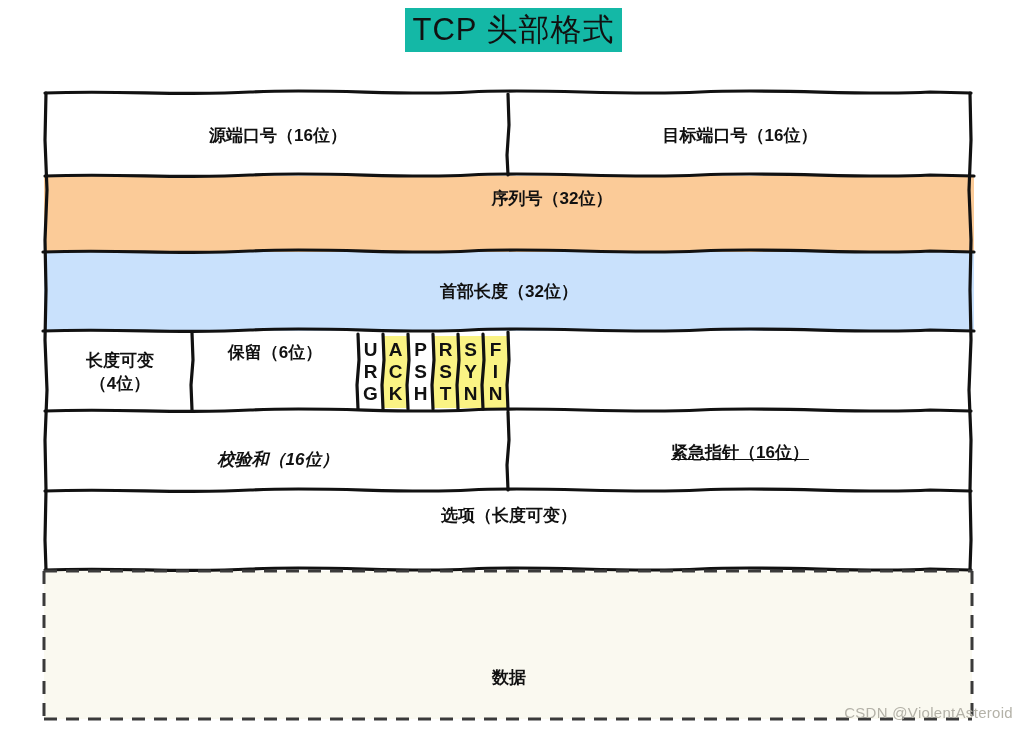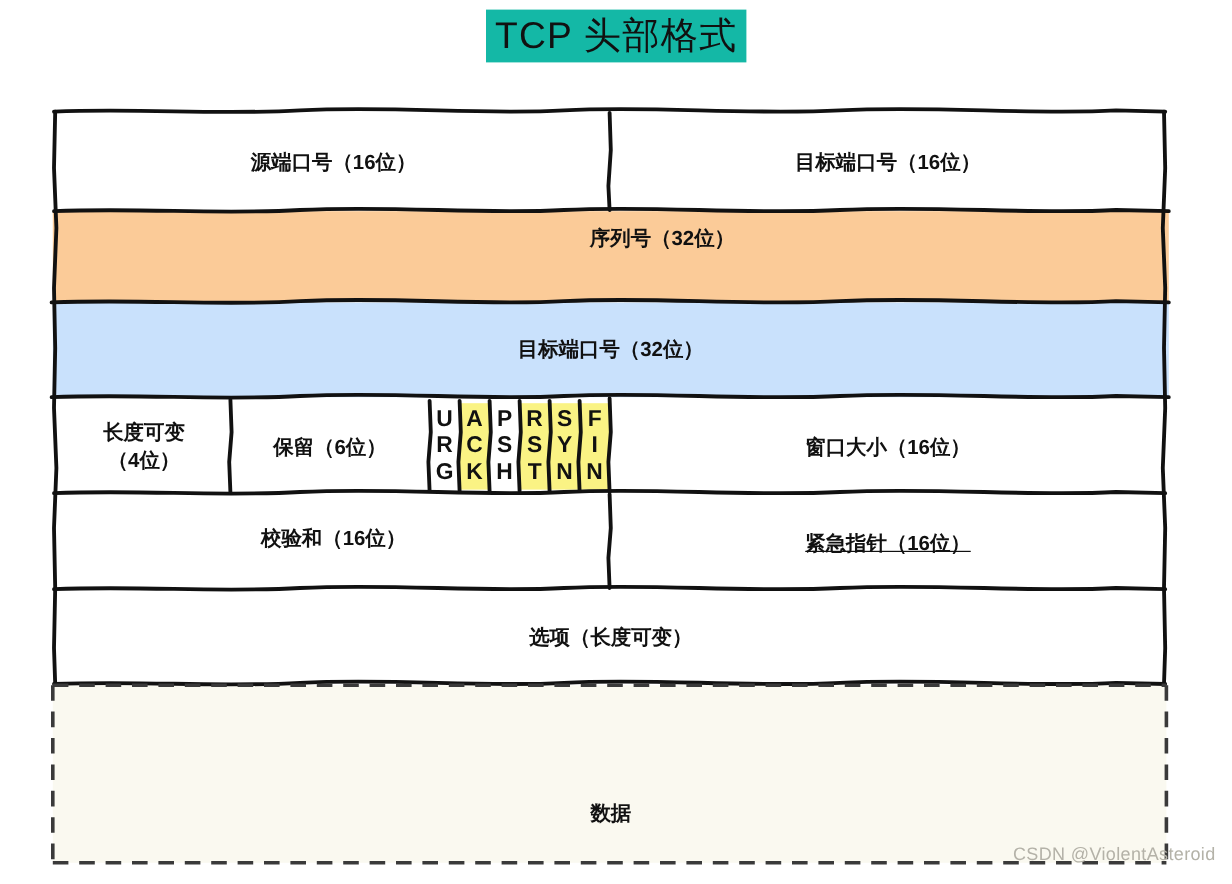--- a/index.html
+++ b/index.html
@@ -80,25 +80,25 @@
     align-items: center;
     justify-content: center;
     line-height: 23px;
     white-space: pre-line;
   }
   .lbl-src   { left: 48px;  top: 95px;  width: 460px; height: 80px; }
   .lbl-dst   { left: 510px; top: 95px;  width: 460px; height: 80px; }
   .lbl-seq   { left: 48px;  top: 160px; width: 922px; height: 76px; margin-left: 43px; }
   .lbl-ack   { left: 48px;  top: 252px; width: 922px; height: 79px; }
   .lbl-hlen  { left: 48px;  top: 334px; width: 144px; height: 76px; }
-  .lbl-rsv   { left: 194px; top: 334px; width: 162px; height: 76px; }
+  .lbl-rsv   { left: 194px; top: 314px; width: 162px; height: 76px; }
   .lbl-win   { left: 510px; top: 334px; width: 460px; height: 76px; }
-  .lbl-cks   { left: 48px;  top: 408px; width: 460px; height: 80px; }
+  .lbl-cks   { left: 48px;  top: 419px; width: 460px; height: 80px; font-style: italic; }
   .lbl-urgp  { left: 510px; top: 412px; width: 460px; height: 80px; text-decoration: underline; }
-  .lbl-opt   { left: 48px;  top: 492px; width: 922px; height: 78px; }
+  .lbl-opt   { left: 48px;  top: 476px; width: 922px; height: 78px; }
   .lbl-dat   { left: 48px;  top: 571px; width: 922px; height: 148px; margin-top: 32px; }
 
   
   .flag {
     position: absolute;
     z-index: 4;
     top: 336px;
     height: 72px;
     display: flex;
     flex-direction: column;
@@ -174,25 +174,24 @@
       <path d="M44,571 L972,571"></path>
       <path d="M44,571 L44,719"></path>
       <path d="M972,571 L972,719"></path>
       <path d="M44,719 L972,719"></path>
     </g>
   </svg>
 
   <div class="lbl lbl-src">源端口号（16位）</div>
   <div class="lbl lbl-dst">目标端口号（16位）</div>
   <div class="lbl lbl-seq">序列号（32位）</div>
-  <div class="lbl lbl-ack">目标端口号（32位）</div>
+  <div class="lbl lbl-ack">首部长度（32位）</div>
   <div class="lbl lbl-hlen">长度可变
 （4位）</div>
   <div class="lbl lbl-rsv">保留（6位）</div>
-  <div class="lbl lbl-win">窗口大小（16位）</div>
   <div class="lbl lbl-cks">校验和（16位）</div>
   <div class="lbl lbl-urgp">紧急指针（16位）</div>
   <div class="lbl lbl-opt">选项（长度可变）</div>
   <div class="lbl lbl-dat">数据</div>
 
   <div class="flag" style="left:358px; width:25px;">
     <span>U</span>
     <span>R</span>
     <span>G</span>
   </div>

